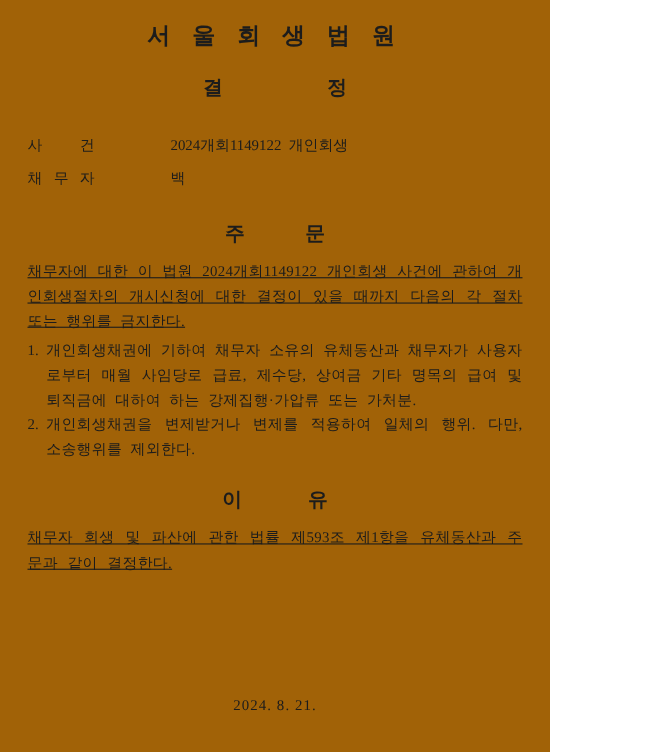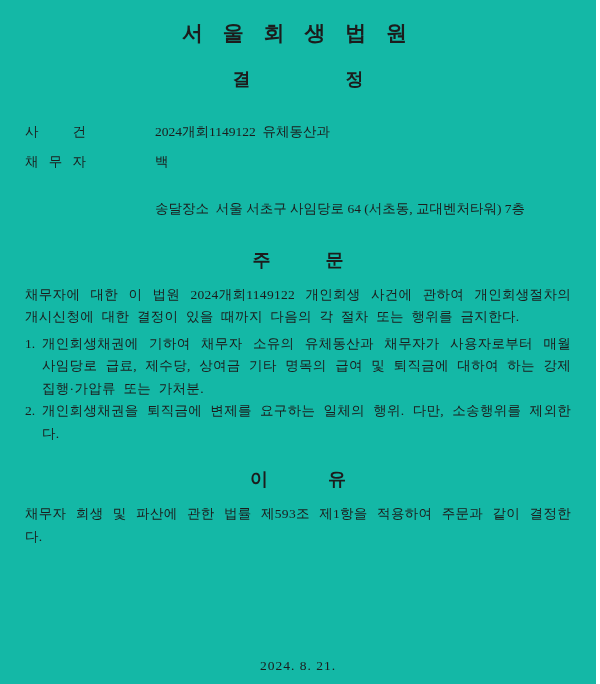--- a/index.html
+++ b/index.html
@@ -3,24 +3,24 @@
 <meta charset="utf-8">
 <style>
   * { margin: 0; padding: 0; box-sizing: border-box; }
   html, body { width: 600px; height: 684px; background: #ffffff; }
   body {
     font-family: "Liberation Serif", "DejaVu Serif", serif;
     color: #1c1c1c;
     overflow: hidden;
   }
   .page {
-    width: 596px;
+    width: 500px;
     height: 684px;
     padding: 22px 25px 0 25px;
-    background: #14b8a6;
+    background: #a16207;
   }
   
   .court-title {
     text-align: center;
     font-size: 21px;
     font-weight: bold;
     letter-spacing: 7px;
     line-height: 1;
     font-family: "Liberation Sans", "DejaVu Sans", sans-serif;
   }
@@ -58,20 +58,21 @@
   .detail-line { white-space: pre-wrap; }
   
   .order-heading { margin-top: 30px; }
   .body-par {
     margin-top: 15px;
     font-size: 13.5px;
     line-height: 22.5px;
     text-align: justify;
     word-spacing: 4px;
     letter-spacing: 0.3px;
+    text-decoration: underline;
   }
   .order-list { margin-top: 4px; font-size: 13.5px; }
   .order-item { display: flex; line-height: 22.5px; }
   .order-item-num { width: 17px; flex: 0 0 17px; }
   .order-item-text {
     flex: 1;
     text-align: justify;
     word-spacing: 4px;
     letter-spacing: 0.3px;
   }
@@ -98,58 +99,57 @@
     <span>정</span>
   </div>
 
   <div class="case-section">
 
     <div class="case-row">
       <span class="case-label">
         <span>사</span>
         <span>건</span>
       </span>
-      <span class="case-value">2024개회1149122  유체동산과</span>
+      <span class="case-value">2024개회1149122  개인회생</span>
     </div>
 
     <div class="case-row">
       <span class="case-label">
         <span>채</span>
         <span>무</span>
         <span>자</span>
       </span>
       <span class="case-value">백</span>
     </div>
 
     <div class="party-details">
-      <div class="detail-line">송달장소  서울 서초구 사임당로 64 (서초동, 교대벤처타워) 7층</div>
     </div>
 
   </div>
 
   <div class="spread-heading gap-med order-heading">
     <span>주</span>
     <span>문</span>
   </div>
 
   <p class="body-par">채무자에 대한 이 법원 2024개회1149122 개인회생 사건에 관하여 개인회생절차의 개시신청에 대한 결정이 있을 때까지 다음의 각 절차 또는 행위를 금지한다.</p>
 
   <div class="order-list">
     <div class="order-item">
       <span class="order-item-num">1.</span>
       <span class="order-item-text">개인회생채권에 기하여 채무자 소유의 유체동산과 채무자가 사용자로부터 매월 사임당로 급료, 제수당, 상여금 기타 명목의 급여 및 퇴직금에 대하여 하는 강제집행·가압류 또는 가처분.</span>
     </div>
     <div class="order-item">
       <span class="order-item-num">2.</span>
-      <span class="order-item-text">개인회생채권을 퇴직금에 변제를 요구하는 일체의 행위. 다만, 소송행위를 제외한다.</span>
+      <span class="order-item-text">개인회생채권을 변제받거나 변제를 적용하여 일체의 행위. 다만, 소송행위를 제외한다.</span>
     </div>
   </div>
 
   <div class="spread-heading gap-med2 reason-heading">
     <span>이</span>
     <span>유</span>
   </div>
 
-  <p class="body-par reason-par">채무자 회생 및 파산에 관한 법률 제593조 제1항을 적용하여 주문과 같이 결정한다.</p>
+  <p class="body-par reason-par">채무자 회생 및 파산에 관한 법률 제593조 제1항을 유체동산과 주문과 같이 결정한다.</p>
 
   <div class="decision-date">2024. 8. 21.</div>
 
 </div>
 
 </body></html>

